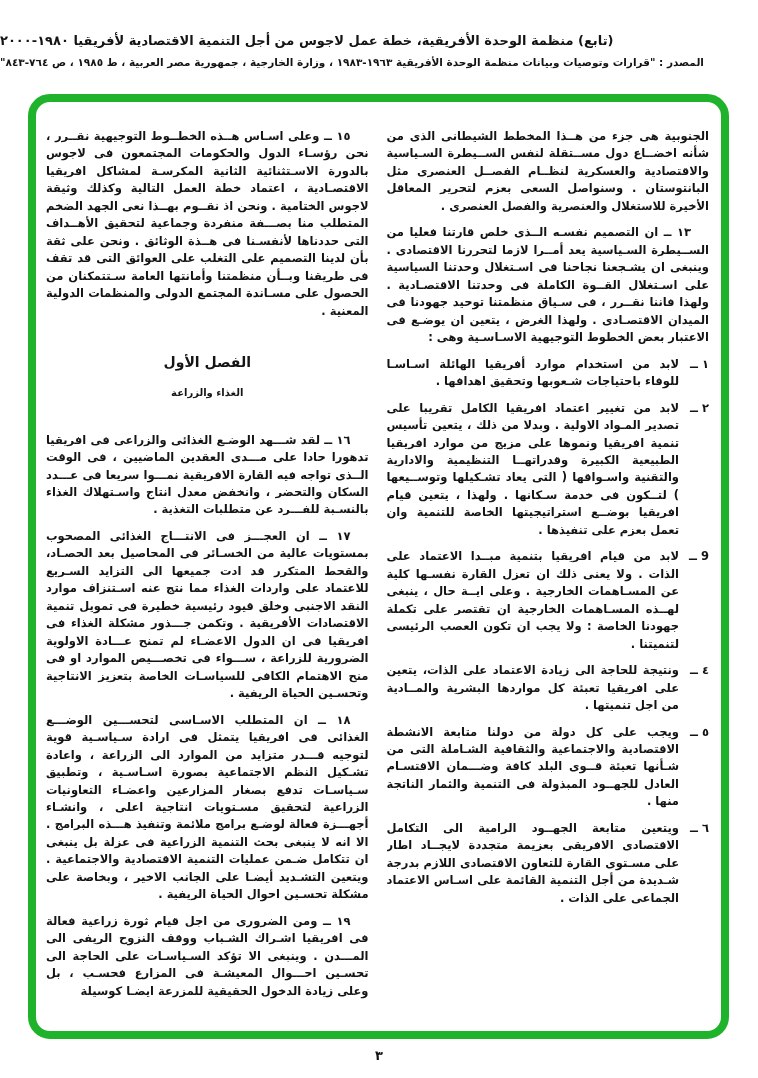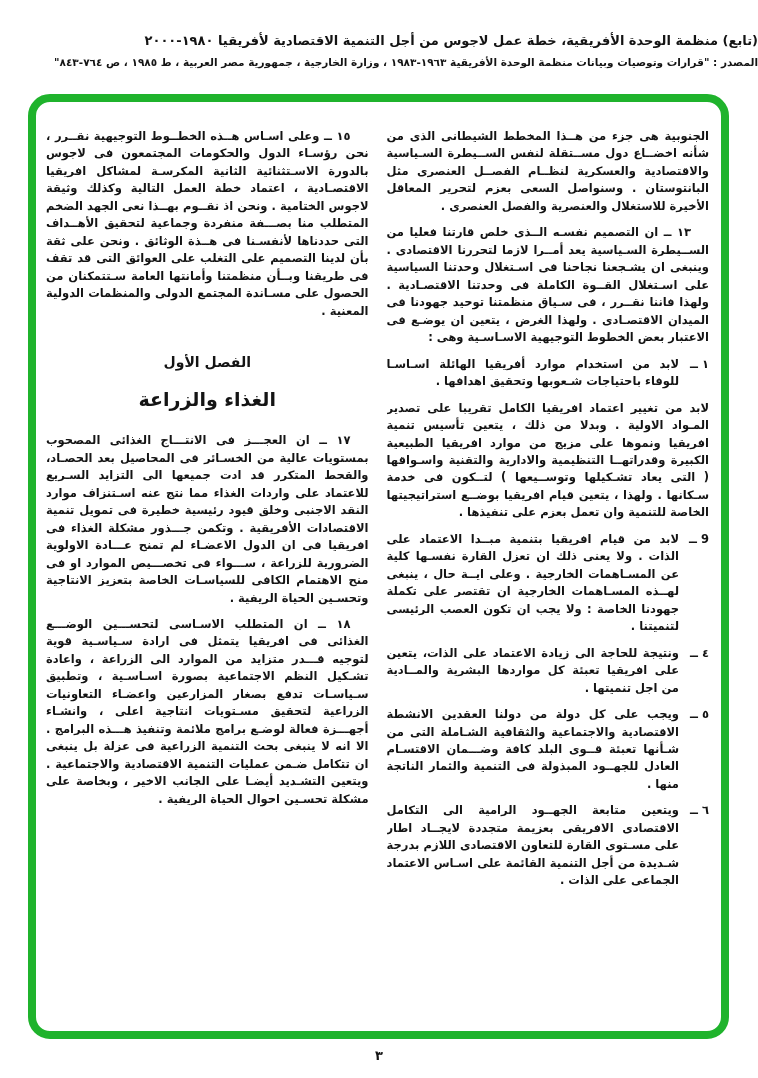--- a/index.html
+++ b/index.html
@@ -3,21 +3,21 @@
 <meta charset="utf-8">
 <style>
   * { margin:0; padding:0; box-sizing:border-box; }
   html,body { width:758px; height:1078px; background:#ffffff; }
   body {
     position:relative;
     font-family:"DejaVu Sans", sans-serif;
     color:#141414;
     overflow:hidden;
   }
-  .header { position:absolute; top:33px; left:0; right:0; text-align:right; direction:rtl; }
+  .header { position:absolute; top:33px; left:0; right:0; text-align:left; direction:rtl; }
   .doc-title { font-size:13px; font-weight:bold; letter-spacing:0; }
   .doc-source { font-size:10.5px; font-weight:bold; margin-top:8px; }
   .content-frame {
     position:absolute; left:28px; top:94px;
     width:701px; height:945px;
     border:8px solid #1fb32c;
     border-radius:22px;
     padding:26px 12px 6px 10px;
     overflow:hidden;
     background:#ffffff;
@@ -31,21 +31,21 @@
     font-weight:bold;
     line-height:1.52;
     overflow:hidden;
   }
   .col p { margin:0 0 9px 0; }
   .col p.indent { text-indent:18px; }
   .item { display:flex; margin:0 0 9px 0; }
   .item .marker { flex:0 0 30px; white-space:nowrap; }
   .item .itext { flex:1 1 auto; }
   .chapter-heading { text-align:center; font-size:14px; font-weight:bold; margin:32px 0 12px 0; }
-  .section-heading { text-align:center; font-size:19px; font-weight:bold; margin:0 0 18px 0; }
+  .section-heading { text-align:center; font-size:10px; font-weight:bold; margin:0 0 31px 0; }
   .page-number {
     position:absolute; top:1048px; left:0; right:0;
     text-align:center; font-size:13px; font-weight:bold;
   }
 </style>
 </head>
 <body style="color: rgb(20, 20, 20); background: rgb(255, 255, 255);">
 
 <div class="header">
   <div class="doc-title">(تابع) منظمة الوحدة الأفريقية، خطة عمل لاجوس من أجل التنمية الاقتصادية لأفريقيا ١٩٨٠-٢٠٠٠</div>
@@ -57,44 +57,47 @@
 
     <div class="col">
       <p>الجنوبية هى جزء من هــذا المخطط الشيطانى الذى من شأنه اخضــاع دول مســتقلة لنفس الســيطرة السـياسية والاقتصادية والعسكرية لنظــام الفصــل العنصرى مثل البانتوستان . وسنواصل السعى بعزم لتحرير المعاقل الأخيرة للاستغلال والعنصرية والفصل العنصرى .</p>
       <p class="indent">١٣ ــ ان التصميم نفسـه الــذى خلص قارتنا فعليا من الســيطرة السـياسية يعد أمــرا لازما لتحررنا الاقتصادى . وينبغى ان يشـجعنا نجاحنا فى اسـتغلال وحدتنا السياسية على اسـتغلال القــوة الكاملة فى وحدتنا الاقتصـادية . ولهذا فاننا نقــرر ، فى سـياق منظمتنا توحيد جهودنا فى الميدان الاقتصـادى . ولهذا الغرض ، يتعين ان يوضـع فى الاعتبار بعض الخطوط التوجيهية الاسـاسـية وهى :</p>
 
       <div class="item">
         <span class="marker">١ ــ</span>
         <span class="itext">لابد من استخدام موارد أفريقيا الهائلة اسـاسـا للوفاء باحتياجات شـعوبها وتحقيق اهدافها .</span>
       </div>
       <div class="item">
+        <span class="marker">٢ ــ</span>
         <span class="itext">لابد من تغيير اعتماد افريقيا الكامل تقريبا على تصدير المـواد الاولية . وبدلا من ذلك ، يتعين تأسيس تنمية افريقيا ونموها على مزيج من موارد افريقيا الطبيعية الكبيرة وقدراتهــا التنظيمية والادارية والتقنية واسـواقها ( التى يعاد تشـكيلها وتوســيعها ) لتــكون فى خدمة سـكانها . ولهذا ، يتعين قيام افريقيا بوضــع استراتيجيتها الخاصة للتنمية وان تعمل بعزم على تنفيذها .</span>
       </div>
       <div class="item">
         <span class="marker">9 ــ</span>
         <span class="itext">لابد من قيام افريقيا بتنمية مبــدا الاعتماد على الذات . ولا يعنى ذلك ان تعزل القارة نفسـها كلية عن المسـاهمات الخارجية . وعلى ايــة حال ، ينبغى لهــذه المسـاهمات الخارجية ان تقتصر على تكملة جهودنا الخاصة : ولا يجب ان تكون العصب الرئيسى لتنميتنا .</span>
       </div>
       <div class="item">
         <span class="marker">٤ ــ</span>
         <span class="itext">ونتيجة للحاجة الى زيادة الاعتماد على الذات، يتعين على افريقيا تعبئة كل مواردها البشرية والمــادية من اجل تنميتها .</span>
       </div>
       <div class="item">
         <span class="marker">٥ ــ</span>
-        <span class="itext">ويجب على كل دولة من دولنا العقدين الانشطة الاقتصادية والاجتماعية والثقافية الشـاملة التى من شـأنها تعبئة قــوى البلد كافة وضـــمان الاقتسـام العادل للجهــود المبذولة فى التنمية والثمار الناتجة منها .</span>
+        <span class="itext">ويجب على كل دولة من دولنا متابعة الانشطة الاقتصادية والاجتماعية والثقافية الشـاملة التى من شـأنها تعبئة قــوى البلد كافة وضـــمان الاقتسـام العادل للجهــود المبذولة فى التنمية والثمار الناتجة منها .</span>
       </div>
       <div class="item">
         <span class="marker">٦ ــ</span>
         <span class="itext">ويتعين متابعة الجهــود الرامية الى التكامل الاقتصادى الافريقى بعزيمة متجددة لايجــاد اطار على مسـتوى القارة للتعاون الاقتصادى اللازم بدرجة شـديدة من أجل التنمية القائمة على اسـاس الاعتماد الجماعى على الذات .</span>
       </div>
     </div>
 
     <div class="col">
       <p class="indent">١٥ ــ وعلى اسـاس هــذه الخطــوط التوجيهية نقــرر ، نحن رؤسـاء الدول والحكومات المجتمعون فى لاجوس بالدورة الاسـتثنائية الثانية المكرسـة لمشاكل افريقيا الاقتصـادية ، اعتماد خطة العمل التالية وكذلك وثيقة لاجوس الختامية . ونحن اذ نقــوم بهــذا نعى الجهد الضخم المتطلب منا بصـــفة منفردة وجماعية لتحقيق الأهــداف التى حددناها لأنفسـنا فى هــذة الوثائق . ونحن على ثقة بأن لدينا التصميم على التغلب على العوائق التى قد تقف فى طريقنا وبــأن منظمتنا وأمانتها العامة سـتتمكنان من الحصول على مسـاندة المجتمع الدولى والمنظمات الدولية المعنية .</p>
       <div class="chapter-heading">الفصل الأول</div>
       <div class="section-heading">الغذاء والزراعة</div>
+      <p class="indent">١٦ ــ لقد شـــهد الوضـع الغذائى والزراعى فى افريقيا تدهورا حادا على مـــدى العقدين الماضيين ، فى الوقت الــذى تواجه فيه القارة الافريقية نمـــوا سريعا فى عـــدد السكان والتحضر ، وانخفض معدل انتاج واسـتهلاك الغذاء بالنسـبة للفـــرد عن متطلبات التغذية .</p>
       <p class="indent">١٧ ــ ان العجـــز فى الانتـــاج الغذائى المصحوب بمستويات عالية من الخسـائر فى المحاصيل بعد الحصـاد، والقحط المتكرر قد ادت جميعها الى التزايد السـريع للاعتماد على واردات الغذاء مما نتج عنه اسـتنزاف موارد النقد الاجنبى وخلق قيود رئيسية خطيرة فى تمويل تنمية الاقتصادات الأفريقية . وتكمن جـــذور مشكلة الغذاء فى افريقيا فى ان الدول الاعضـاء لم تمنح عـــادة الاولوية الضرورية للزراعة ، ســـواء فى تخصـــيص الموارد او فى منح الاهتمام الكافى للسياسـات الخاصة بتعزيز الانتاجية وتحسـين الحياة الريفية .</p>
       <p class="indent">١٨ ــ ان المتطلب الاسـاسى لتحســـين الوضـــع الغذائى فى افريقيا يتمثل فى ارادة سـياسـية قوية لتوجيه قـــدر متزايد من الموارد الى الزراعة ، واعادة تشـكيل النظم الاجتماعية بصورة اسـاسـية ، وتطبيق سـياسـات تدفع بصغار المزارعين واعضـاء التعاونيات الزراعية لتحقيق مسـتويات انتاجية اعلى ، وانشـاء أجهـــزة فعالة لوضـع برامج ملائمة وتنفيذ هـــذه البرامج . الا انه لا ينبغى بحث التنمية الزراعية فى عزلة بل ينبغى ان تتكامل ضـمن عمليات التنمية الاقتصادية والاجتماعية . ويتعين التشـديد أيضـا على الجانب الاخير ، وبخاصة على مشكلة تحسـين احوال الحياة الريفية .</p>
+      <p class="indent">١٩ ــ ومن الضرورى من اجل قيام ثورة زراعية فعالة فى افريقيا اشـراك الشـباب ووقف النزوح الريفى الى المـــدن . وينبغى الا تؤكد السـياسـات على الحاجة الى تحسـين احـــوال المعيشـة فى المزارع فحسـب ، بل وعلى زيادة الدخول الحقيقية للمزرعة ايضـا كوسيلة</p>
     </div>
 
   </div>
 </div>
 
 <div class="page-number">٣</div>
 
 </body></html>

